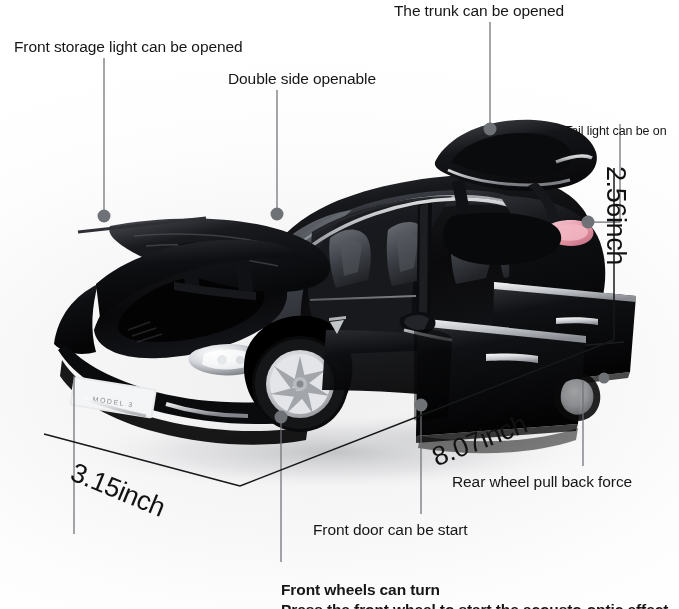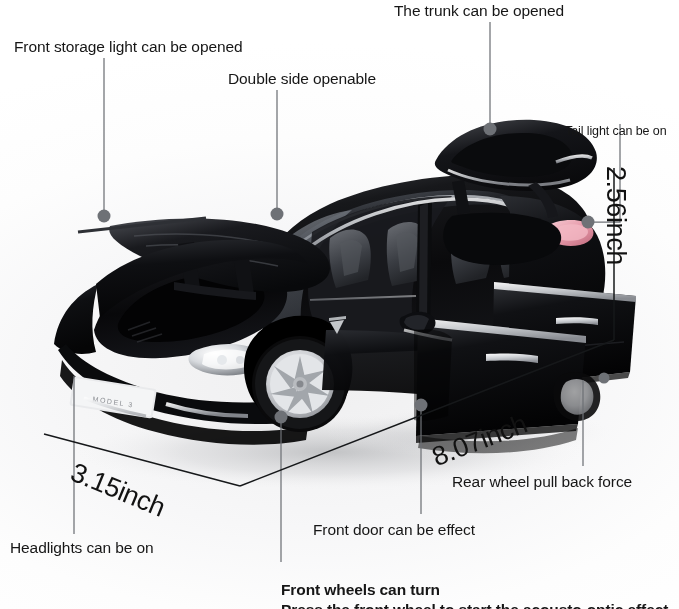--- a/index.html
+++ b/index.html
@@ -394,26 +394,25 @@
     <div class="anno" style="left:14px; top:38px;">Front storage light can be opened</div>
 
     <div class="anno" style="left:228px; top:70px;text-align:center;">Double side openable</div>
 
     <div class="anno" style="left:394px; top:2px;">The trunk can be opened</div>
 
     <div class="anno small" style="left:565px; top:124px;">Tail light can be on</div>
 
     <div class="anno" style="left:452px; top:473px;text-align:center;">Rear wheel pull back force</div>
 
-    <div class="anno" style="left:313px; top:521px;">Front door can be effect</div>
+    <div class="anno" style="left:313px; top:521px;">Front door can be start</div>
 
     <div class="anno multi" style="left:281px; top:580px;font-weight:bold;">Front wheels can turn
 Press the front wheel to start the acousto-optic effect</div>
 
-    <div class="anno" style="left:10px; top:539px;">Headlights can be on</div>
 
     <div class="dim vert" style="left:631px; top:166px;">2.56inch</div>
 
     <div class="dim diagA" style="left:428px; top:444px;">8.07inch</div>
 
     <div class="dim diagB" style="left:78px; top:457px;">3.15inch</div>
 
   </div>
 </div>
 

